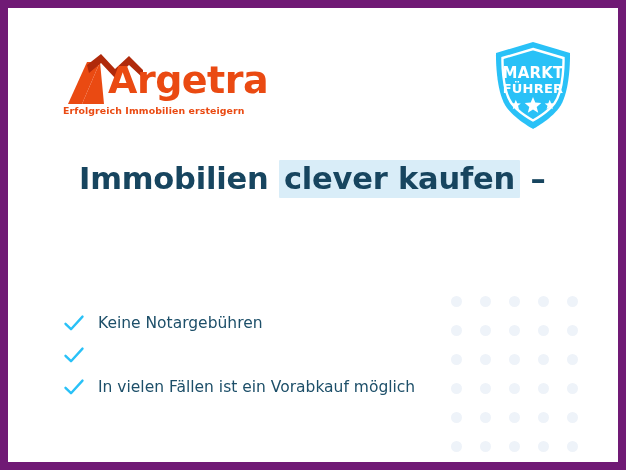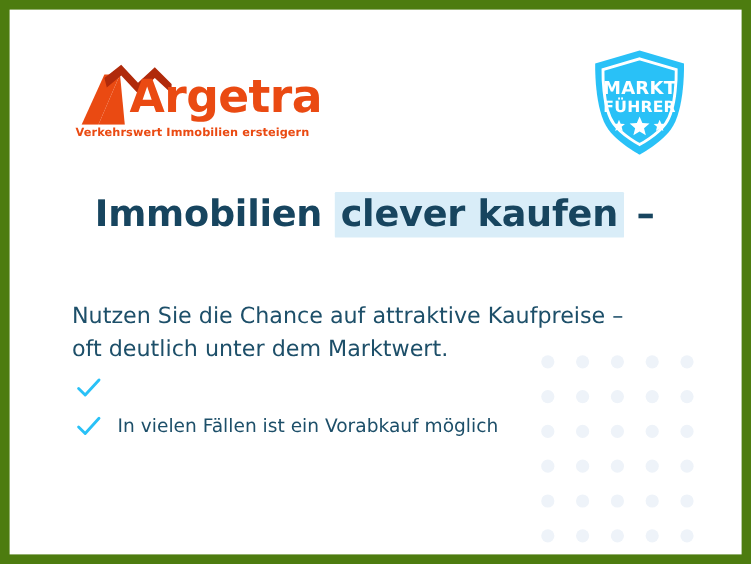--- a/index.html
+++ b/index.html
@@ -11,21 +11,21 @@
   body {
     font-family: "Liberation Sans", sans-serif;
   }
 
   .banner {
     position: relative;
     width: 626px;
     height: 470px;
     box-sizing: border-box;
     background: #ffffff;
-    border: 8px solid #4d7c0f;
+    border: 8px solid #701a75;
     overflow: hidden;
   }
 
   
   .dot-grid {
     position: absolute;
     right: 22px;
     top: 288px;
     display: grid;
     grid-template-columns: repeat(5, 29px);
@@ -198,53 +198,55 @@
 
   <div class="logo">
     <div class="logo-mark-wrap">
       <svg width="200" height="52" viewBox="0 0 200 52" xmlns="http://www.w3.org/2000/svg">
         <polygon points="8,52 27,10 40,10 22,52" fill="#ea4a12"></polygon>
         <polygon points="22,52 40,10 44,52" fill="#ea4a12"></polygon>
         <path d="M27,13 L41,2 L55,17 L69,4 L83,18 L83,26 L69,13 L55,26 L41,11 L29,21 Z" fill="#b02a0b"></path>
       </svg>
     </div>
     <div class="logo-word">Argetra</div>
-    <div class="logo-tagline">Verkehrswert Immobilien ersteigern</div>
+    <div class="logo-tagline">Erfolgreich Immobilien ersteigern</div>
   </div>
 
   <div class="badge">
     <svg width="86" height="92" viewBox="0 0 86 92" xmlns="http://www.w3.org/2000/svg">
       <path d="M43 2 L80 13 C80 13 81 52 69 68 C60 80 43 89 43 89 C43 89 26 80 17 68 C5 52 6 13 6 13 Z" fill="#29c1f7"></path>
       <path d="M43 9 L73.5 18 C73.5 18 74.3 50 64.5 63.2 C57.2 73 43 80.5 43 80.5 C43 80.5 28.8 73 21.5 63.2 C11.7 50 12.5 18 12.5 18 Z" fill="none" stroke="#ffffff" stroke-width="2.4"></path>
       <text class="badge-text-markt" x="43" y="38">MARKT</text>
       <text class="badge-text-fuehrer" x="43" y="53">FÜHRER</text>
       <g fill="#ffffff">
         <polygon points="26,60 27.7,64.1 32.1,64.4 28.7,67.2 29.8,71.5 26,69.1 22.2,71.5 23.3,67.2 19.9,64.4 24.3,64.1" transform="translate(0,-0.5) scale(0.82) translate(5.5,13.5)"></polygon>
         <polygon points="43,57 45.3,62.6 51.3,63.0 46.7,66.9 48.2,72.8 43,69.5 37.8,72.8 39.3,66.9 34.7,63.0 40.7,62.6"></polygon>
         <polygon points="60,60 61.7,64.1 66.1,64.4 62.7,67.2 63.8,71.5 60,69.1 56.2,71.5 57.3,67.2 53.9,64.4 58.3,64.1" transform="translate(0,-0.5) scale(0.82) translate(12.8,13.5)"></polygon>
       </g>
     </svg>
   </div>
 
   <h1 class="headline">
     <span class="hl-line"><span>Immobilien </span><span class="hl-mark">clever kaufen</span><span> –</span></span>
   </h1>
 
-  <p class="subtitle">
-    <span class="sub-line">Nutzen Sie die Chance auf attraktive Kaufpreise –</span>
-    <span class="sub-line">oft deutlich unter dem Marktwert.</span>
-  </p>
 
   <ul class="checklist">
     <li class="check-item">
       <svg class="check-icon" viewBox="0 0 24 24">
         <path d="M3.5 12.8 L9 18.2 L20.5 5.6" fill="none" stroke="#29c1f7" stroke-width="2.4" stroke-linecap="round" stroke-linejoin="round"></path>
       </svg>
+      <span class="check-label">Keine Notargebühren</span>
     </li>
     <li class="check-item">
       <svg class="check-icon" viewBox="0 0 24 24">
         <path d="M3.5 12.8 L9 18.2 L20.5 5.6" fill="none" stroke="#29c1f7" stroke-width="2.4" stroke-linecap="round" stroke-linejoin="round"></path>
       </svg>
+    </li>
+    <li class="check-item">
+      <svg class="check-icon" viewBox="0 0 24 24">
+        <path d="M3.5 12.8 L9 18.2 L20.5 5.6" fill="none" stroke="#29c1f7" stroke-width="2.4" stroke-linecap="round" stroke-linejoin="round"></path>
+      </svg>
       <span class="check-label">In vielen Fällen ist ein Vorabkauf möglich</span>
     </li>
   </ul>
 
 </div>
 
 </body></html>

